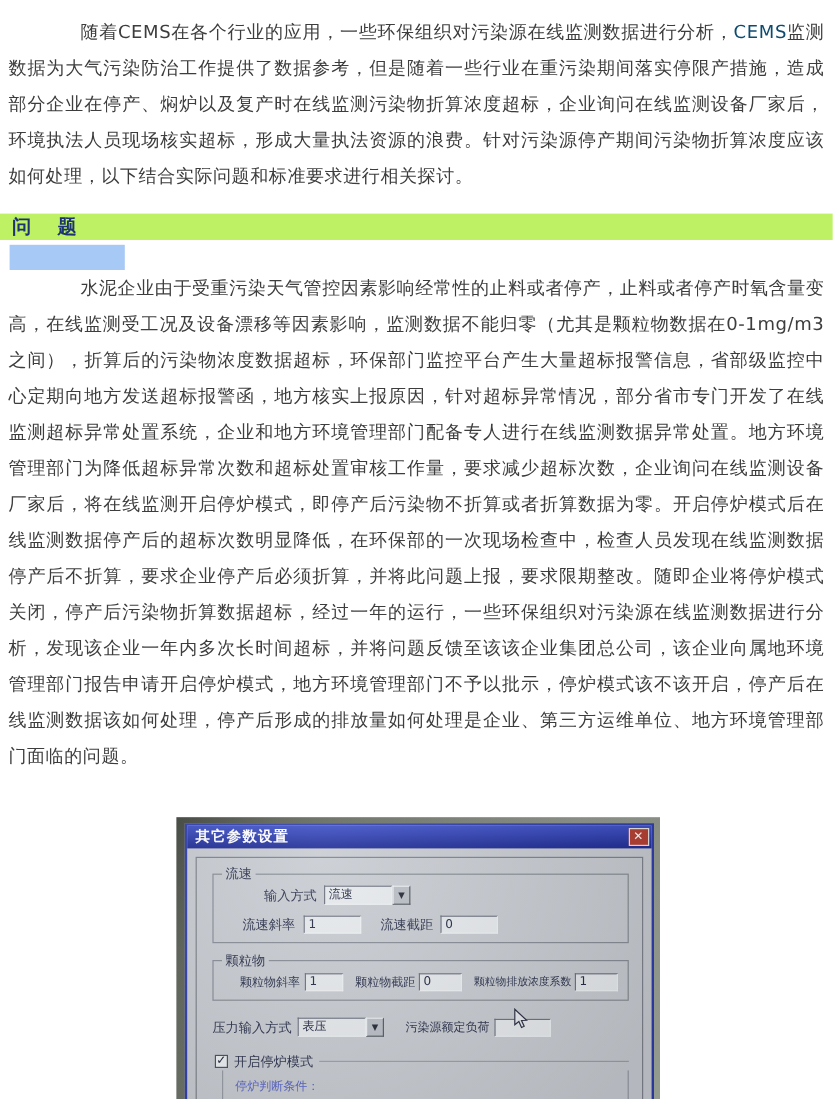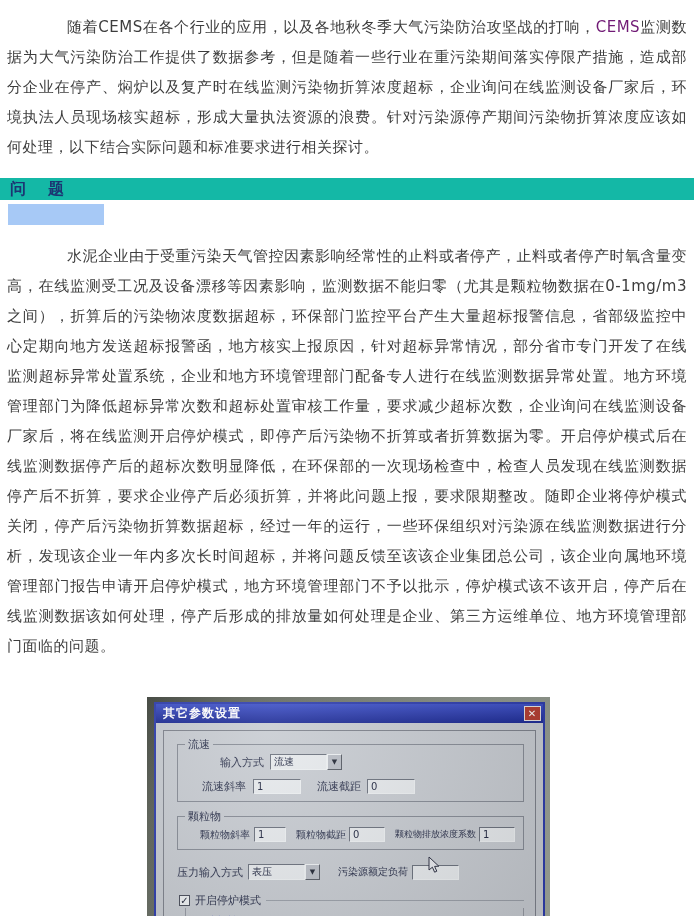--- a/index.html
+++ b/index.html
@@ -7,24 +7,24 @@
   body {
     width:694px; height:916px; background:#ffffff; overflow:hidden;
     font-family:"DejaVu Sans", sans-serif;
   }
   .article { width:694px; }
   .para {
     margin:0 7px; font-size:15px; line-height:30px; color:#3d3d3d;
     text-align:justify; letter-spacing:0.5px;
   }
   .p1 { padding-top:12px; text-indent:60px; }
-  .p2 { margin-top:16px; text-indent:60px; }
-  .cems-blue { color:#701a75; }
+  .p2 { text-indent:60px; }
+  .cems-blue { color:#0c4a6e; }
   .section-bar {
-    margin-top:16px; height:22px; background:#14b8a6;
+    margin-top:16px; height:22px; background:#bef264;
     color:#1c3472; font-weight:bold; font-size:16px; line-height:22px;
     padding-left:10px; letter-spacing:3px;
   }
   .sub-bar { margin:4px 0 0 8px; width:96px; height:21px; background:#a7c9f6; }
 
   
   .photo {
     position:relative; margin:36px 0 0 147px; width:403px; height:305px;
     background:linear-gradient(125deg,#3f443c 0%,#5c6157 14%,#8d948a 55%,#aab1a4 100%);
   }
@@ -79,21 +79,21 @@
   .stop-rule { flex:1; border-top:1px solid #9aa0ab; margin-left:5px; }
   .cond-group { border:1px solid #959aa5; border-top:none; margin:0 0 0 8px; padding:5px 6px 7px 8px; }
   .cond-label { color:#5663d6; font-size:10px; margin:1px 0 5px 2px; }
   .cursor { position:absolute; left:272px; top:152px; }
 </style>
 </head>
 <body>
 
 <div class="article">
 
-  <p class="para p1"><span>随着CEMS在各个行业的应用，以及各地秋冬季大气污染防治攻坚战的打响，</span><span class="cems-blue">CEMS</span><span>监测数据为大气污染防治工作提供了数据参考，但是随着一些行业在重污染期间落实停限产措施，造成部分企业在停产、焖炉以及复产时在线监测污染物折算浓度超标，企业询问在线监测设备厂家后，环境执法人员现场核实超标，形成大量执法资源的浪费。针对污染源停产期间污染物折算浓度应该如何处理，以下结合实际问题和标准要求进行相关探讨。</span></p>
+  <p class="para p1"><span>随着CEMS在各个行业的应用，一些环保组织对污染源在线监测数据进行分析，</span><span class="cems-blue">CEMS</span><span>监测数据为大气污染防治工作提供了数据参考，但是随着一些行业在重污染期间落实停限产措施，造成部分企业在停产、焖炉以及复产时在线监测污染物折算浓度超标，企业询问在线监测设备厂家后，环境执法人员现场核实超标，形成大量执法资源的浪费。针对污染源停产期间污染物折算浓度应该如何处理，以下结合实际问题和标准要求进行相关探讨。</span></p>
 
   <div class="section-bar">
     <span>问　题</span>
   </div>
   <div class="sub-bar"></div>
 
   <p class="para p2">水泥企业由于受重污染天气管控因素影响经常性的止料或者停产，止料或者停产时氧含量变高，在线监测受工况及设备漂移等因素影响，监测数据不能归零（尤其是颗粒物数据在0-1mg/m3之间），折算后的污染物浓度数据超标，环保部门监控平台产生大量超标报警信息，省部级监控中心定期向地方发送超标报警函，地方核实上报原因，针对超标异常情况，部分省市专门开发了在线监测超标异常处置系统，企业和地方环境管理部门配备专人进行在线监测数据异常处置。地方环境管理部门为降低超标异常次数和超标处置审核工作量，要求减少超标次数，企业询问在线监测设备厂家后，将在线监测开启停炉模式，即停产后污染物不折算或者折算数据为零。开启停炉模式后在线监测数据停产后的超标次数明显降低，在环保部的一次现场检查中，检查人员发现在线监测数据停产后不折算，要求企业停产后必须折算，并将此问题上报，要求限期整改。随即企业将停炉模式关闭，停产后污染物折算数据超标，经过一年的运行，一些环保组织对污染源在线监测数据进行分析，发现该企业一年内多次长时间超标，并将问题反馈至该该企业集团总公司，该企业向属地环境管理部门报告申请开启停炉模式，地方环境管理部门不予以批示，停炉模式该不该开启，停产后在线监测数据该如何处理，停产后形成的排放量如何处理是企业、第三方运维单位、地方环境管理部门面临的问题。</p>
 
   <div class="photo">
     <div class="dlg">

